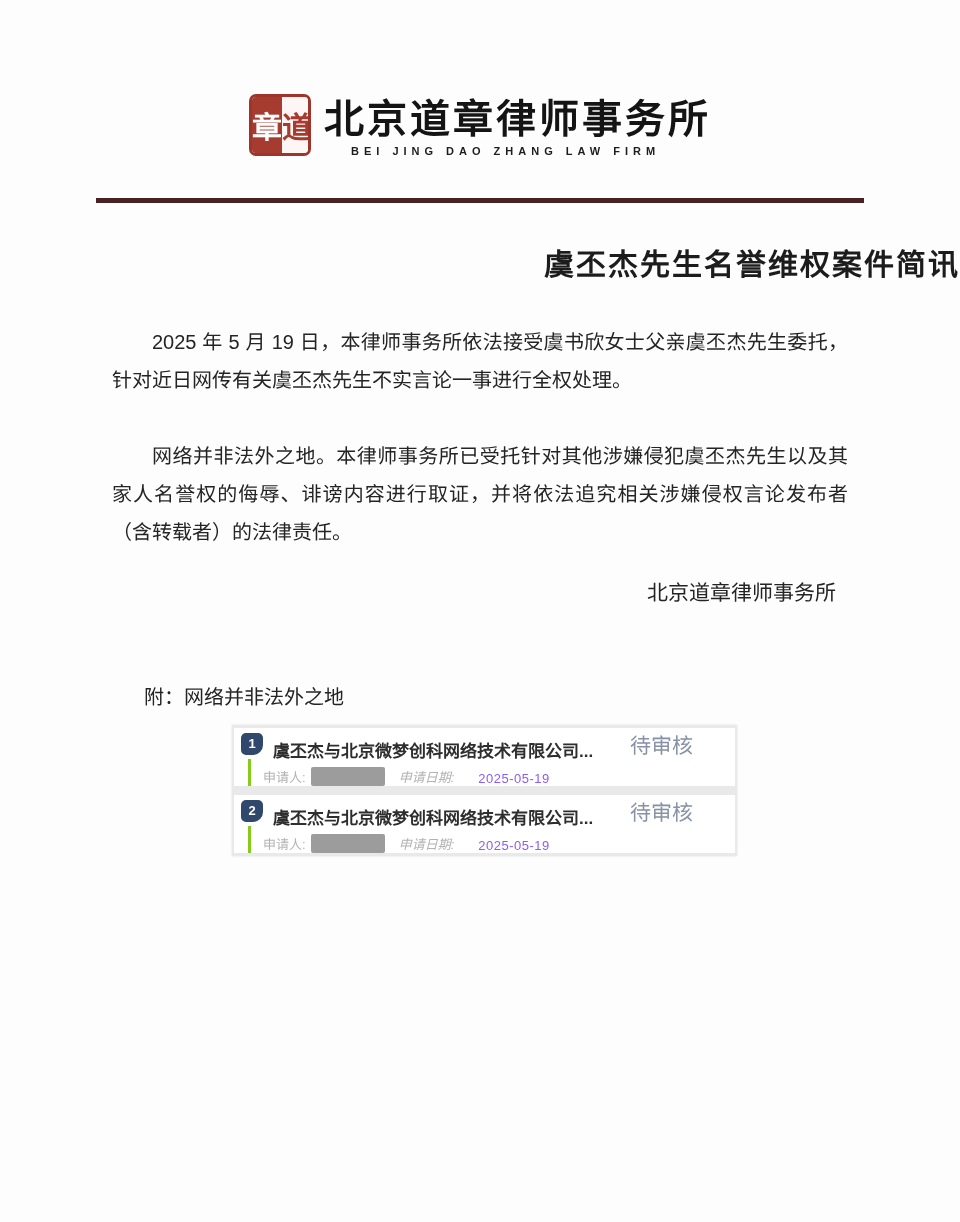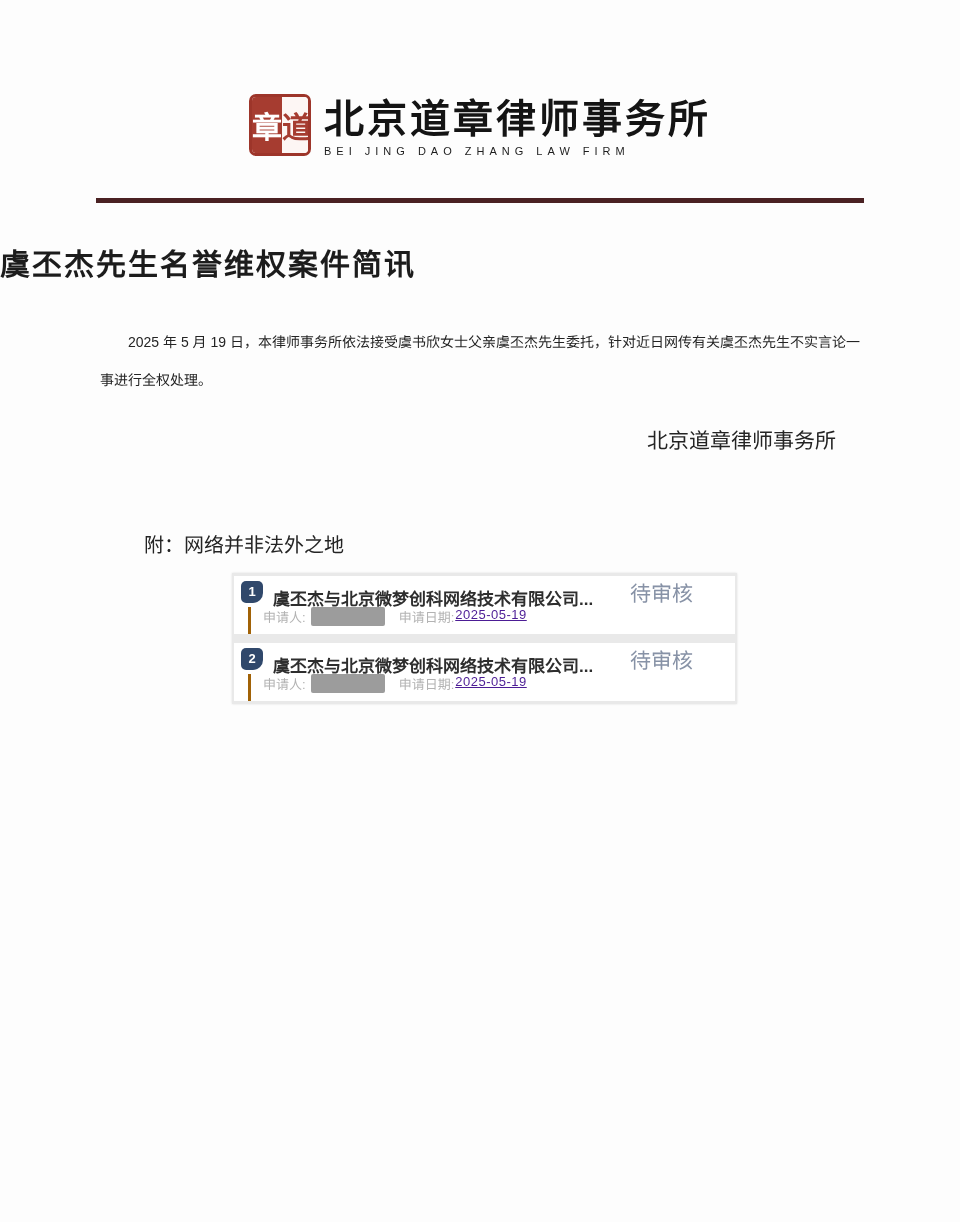--- a/index.html
+++ b/index.html
@@ -15,49 +15,49 @@
     width:62px; height:62px; box-sizing:border-box; border:3px solid #9d352a; border-radius:7px;
     display:grid; grid-template-columns:1fr 1fr; overflow:hidden; background:#fdf6f4; flex:0 0 auto;
   }
   .seal-cell { display:flex; align-items:center; justify-content:center; font-size:30px; font-weight:700;
                font-family:"DejaVu Serif","Liberation Serif",serif; }
   .seal-left  { background:#a63c30; color:#fff; }
   .seal-right { background:#fdf6f4; color:#a63c30; }
   .logo-text { text-align:left; padding-top:2px; }
   .firm-cn { font-size:40px; font-weight:700; letter-spacing:3px; color:#141414; line-height:46px;
              font-family:"DejaVu Serif","Liberation Serif",serif; }
-  .firm-en { font-size:11px; font-weight:400; letter-spacing:5px; color:#1d1d1d; margin-top:3px; }
+  .firm-en { font-size:11px; font-weight:700; letter-spacing:5px; color:#1d1d1d; margin-top:3px;margin-left:27px; }
 
   
   .rule { width:768px; height:5px; background:#4a2123; margin:41px auto 0; }
 
   
-  .doc-title { text-align:left; font-size:30px; font-weight:700; color:#1c1c1c; margin-top:37px; letter-spacing:2px; }
+  .doc-title { text-align:right; font-size:30px; font-weight:700; color:#1c1c1c; margin-top:37px; letter-spacing:2px; }
   .content { width:760px; margin:39px auto 0; }
-  .para { font-size:14px; line-height:38px; text-align:justify; text-indent:2em; margin:0 0 38px; color:#242424; }
+  .para { font-size:20px; line-height:38px; text-align:justify; text-indent:2em; margin:0 12px 38px; color:#242424; }
   .para:last-of-type { margin-bottom:0; }
   .signature { text-align:right; padding-right:24px; margin-top:23px; font-size:21px; line-height:38px; color:#242424; }
   .attach-label { margin:69px 0 0 44px; font-size:20px; color:#242424; }
 
   
   .attach-list { width:505px; margin:15px 0 0 132px; background:#e9e9e9; padding:3px 2px; box-sizing:border-box;
                  box-shadow:0 0 2px rgba(0,0,0,.12); }
   .attach-item { background:#fff; }
   .attach-item + .attach-item { margin-top:9px; }
   .item-main { display:flex; align-items:center; height:31px; padding:0 12px 0 7px; }
   .badge { width:22px; height:22px; background:#30486b; color:#fff; font-size:13px; font-weight:700;
            display:flex; align-items:center; justify-content:center; border-radius:5px 5px 10px 5px; flex:0 0 auto; }
   .item-title { flex:1; margin-left:10px; font-size:17px; font-weight:700; color:#2e2e2e;
                 white-space:nowrap; overflow:hidden;margin-top:12px; }
   .item-status { font-size:21px; color:#8792a6; margin-right:30px; flex:0 0 auto; }
-  .item-meta { display:flex; align-items:flex-start; height:27px; margin-left:14px; border-left:3px solid #a16207;
+  .item-meta { display:flex; align-items:flex-end; height:27px; margin-left:14px; border-left:3px solid #84cc16;
                padding-left:12px; font-size:13px; color:#b3b3b3; }
   .redacted { width:74px; height:19px; background:#9c9c9c; border-radius:2px; margin:0 14px 0 5px; flex:0 0 auto; }
-  .meta-date-label { margin-right:1px; }
-  .meta-date-value { color:#4c1d95; letter-spacing:.5px;text-decoration:underline; }
+  .meta-date-label { margin-right:24px;font-style:italic; }
+  .meta-date-value { color:#8b5cf6; letter-spacing:.5px; }
 </style>
 </head>
 <body>
 
 <div class="page">
 
   <div class="logo-row">
     <div class="seal">
       <div class="seal-cell seal-left">章</div>
       <div class="seal-cell seal-right">道</div>
@@ -67,20 +67,21 @@
       <div class="firm-en">BEI JING DAO ZHANG LAW FIRM</div>
     </div>
   </div>
 
   <div class="rule"></div>
 
   <div class="doc-title">虞丕杰先生名誉维权案件简讯</div>
 
   <div class="content">
     <p class="para">2025 年 5 月 19 日，本律师事务所依法接受虞书欣女士父亲虞丕杰先生委托，针对近日网传有关虞丕杰先生不实言论一事进行全权处理。</p>
+    <p class="para">网络并非法外之地。本律师事务所已受托针对其他涉嫌侵犯虞丕杰先生以及其家人名誉权的侮辱、诽谤内容进行取证，并将依法追究相关涉嫌侵权言论发布者（含转载者）的法律责任。</p>
 
     <div class="signature">
       <div>北京道章律师事务所</div>
     </div>
 
     <div class="attach-label">附：网络并非法外之地</div>
 
     <div class="attach-list">
 
       <div class="attach-item">

